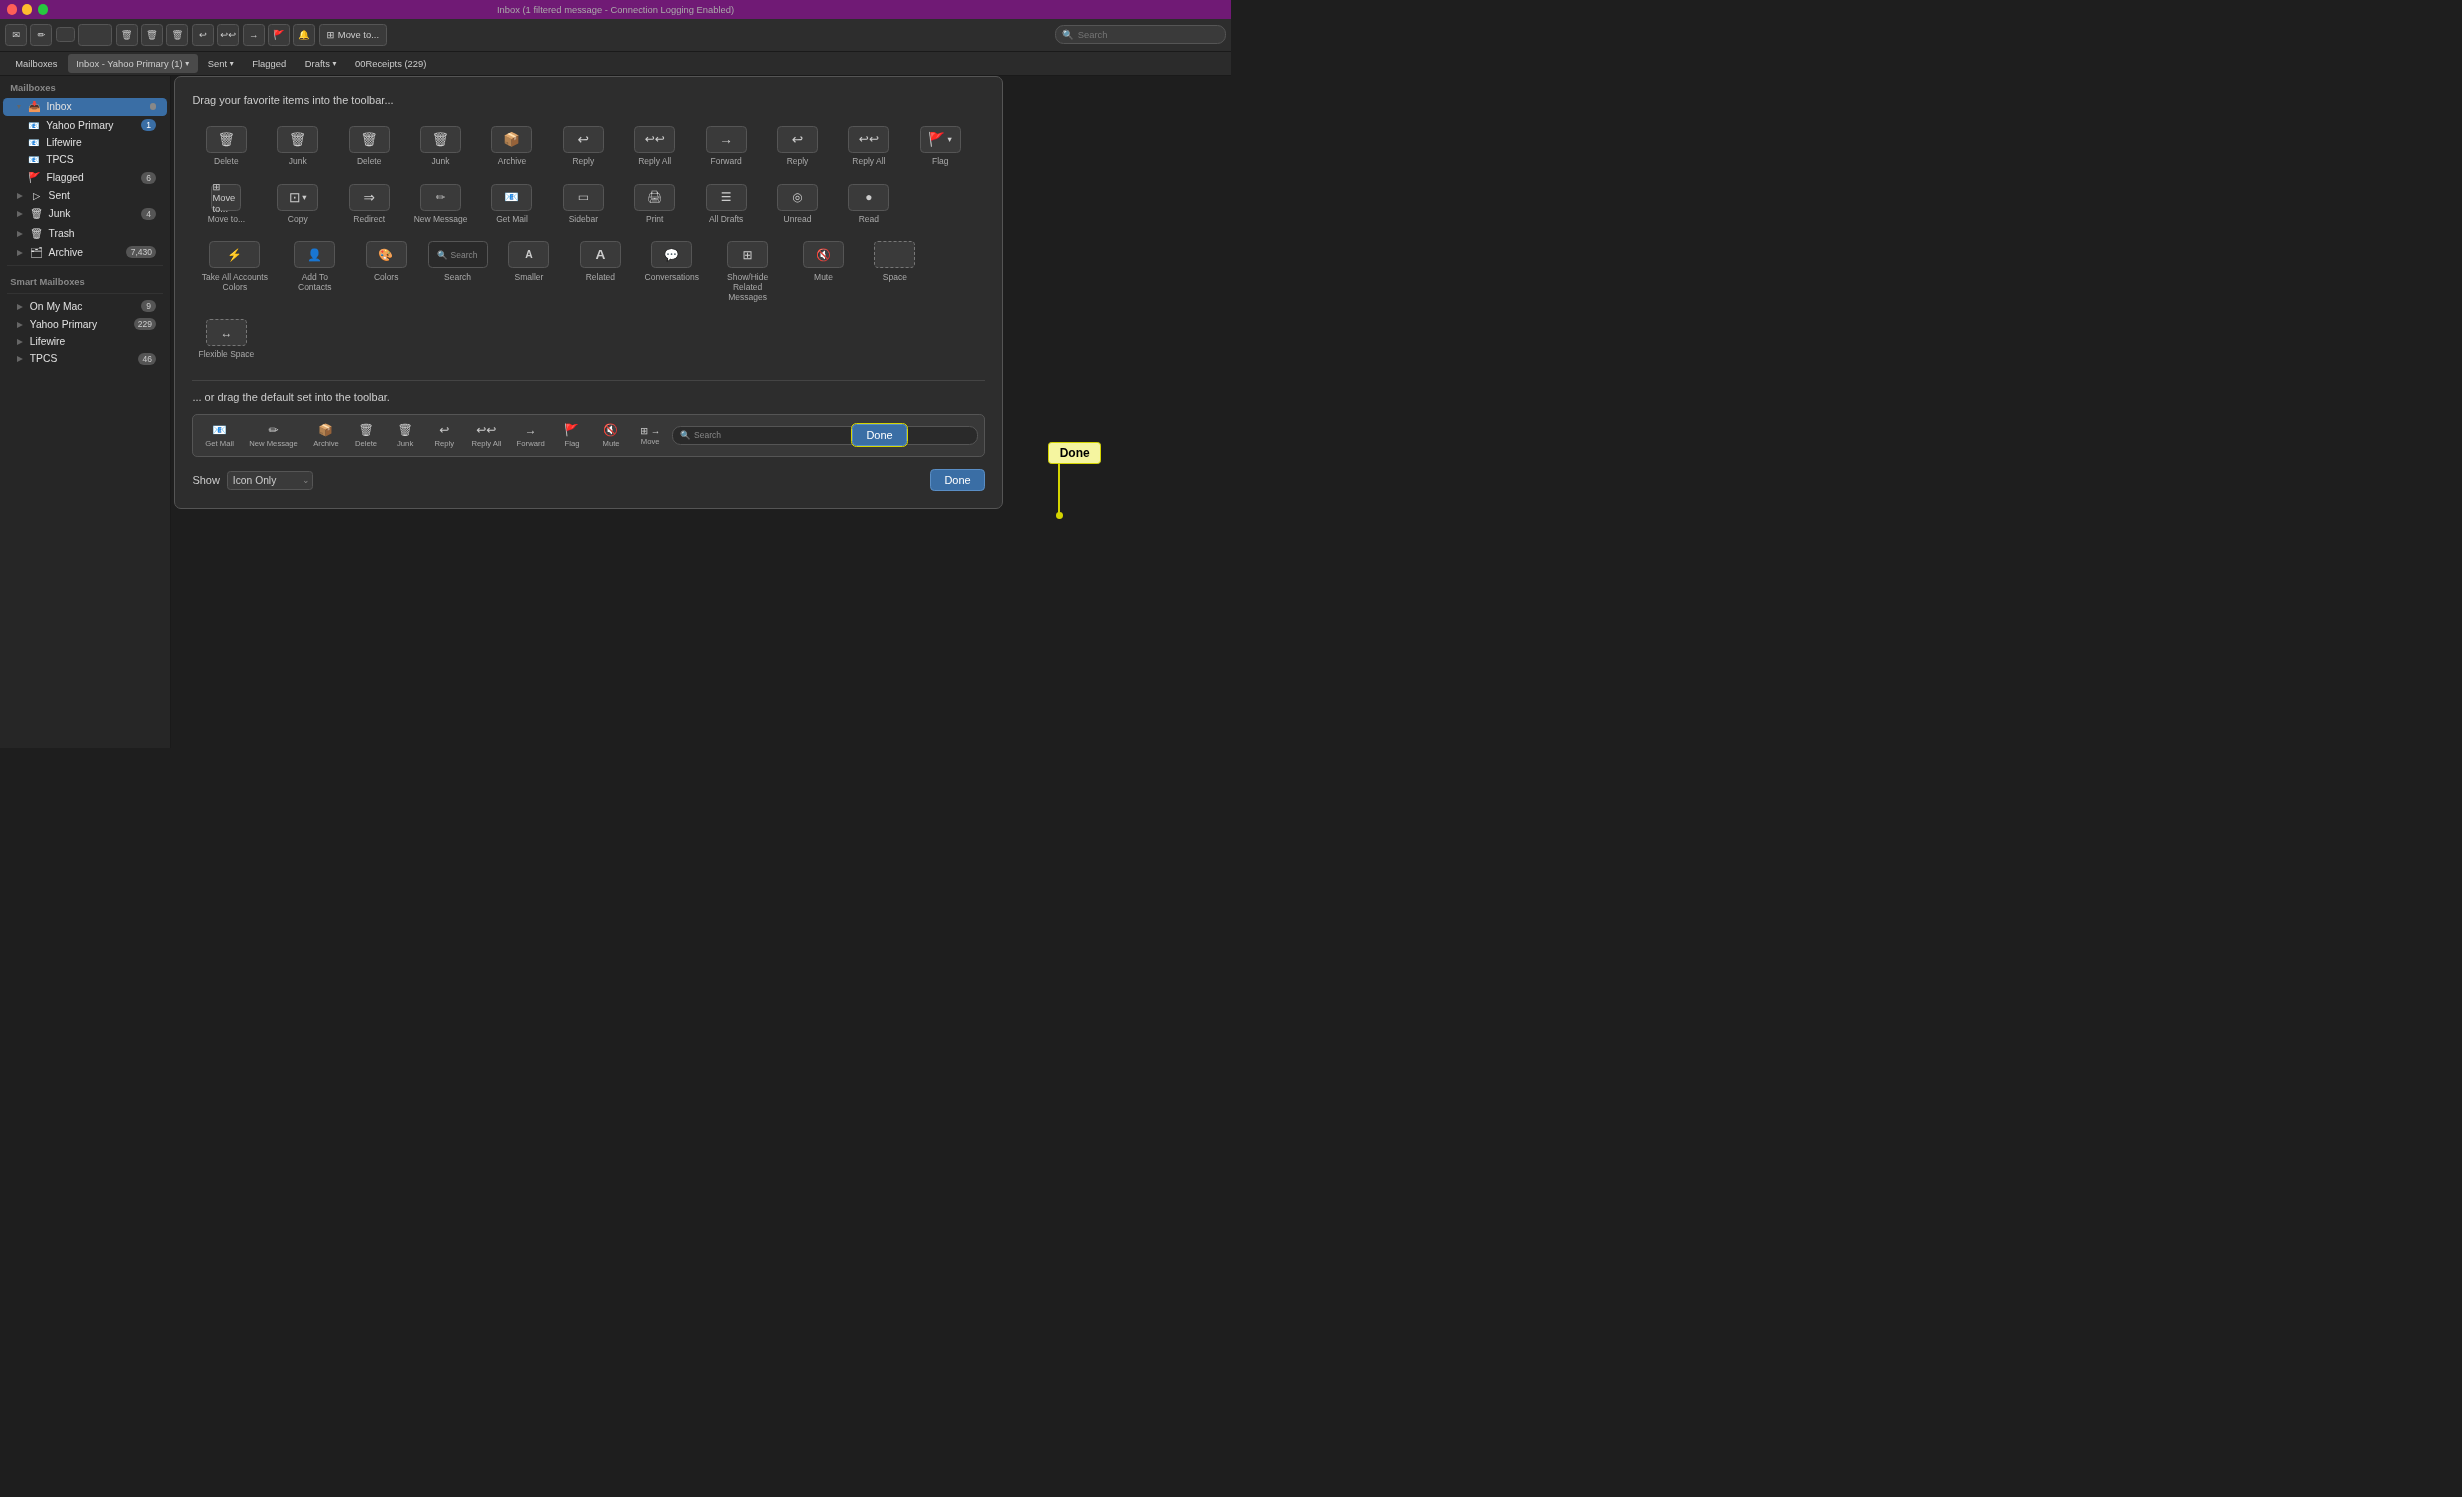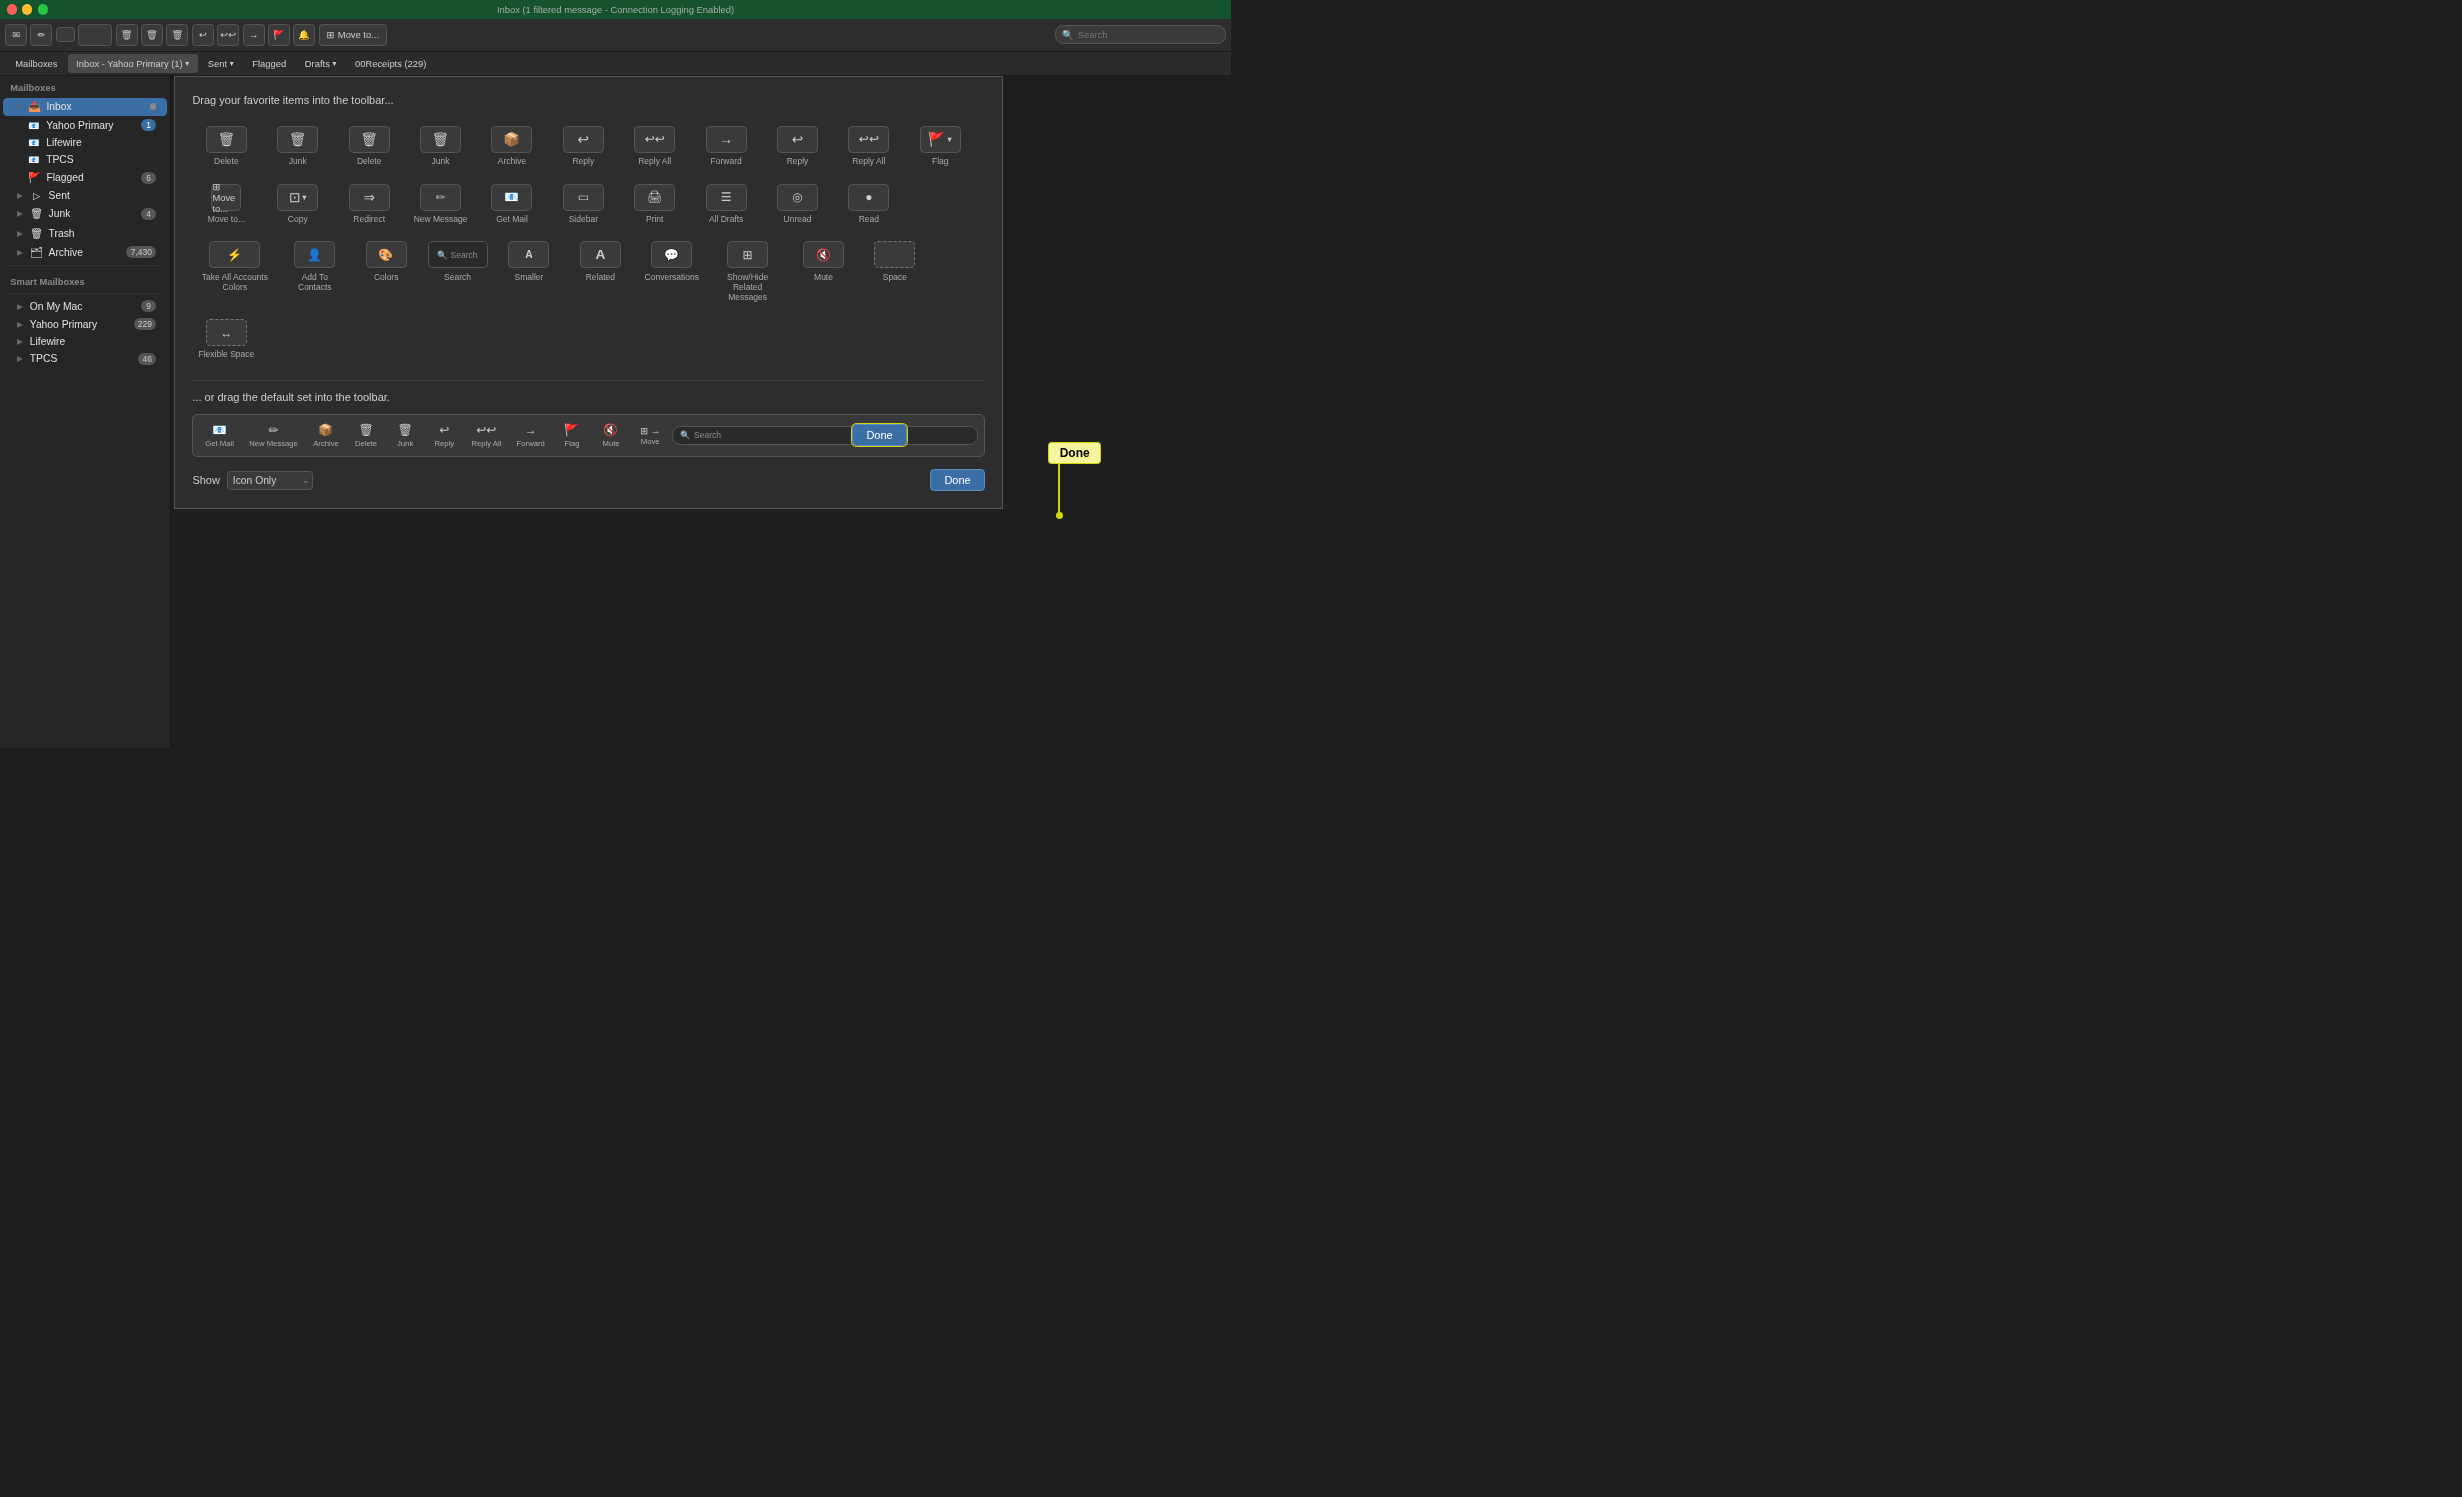--- a/index.html
+++ b/index.html
@@ -10,21 +10,21 @@
       color: #e0e0e0;
       width: 1231px;
       height: 748px;
       overflow: hidden;
       position: relative;
     }
 
     
     .title-bar {
       height: 19px;
-      background: #14532d;
+      background: #701a75;
       display: flex;
       align-items: center;
       padding: 0 6.8px;
       position: relative;
     }
     .traffic-lights {
       display: flex;
       gap: 5.1px;
       align-items: center;
     }
@@ -191,21 +191,21 @@
     }
 
     
     .toolbar-overlay {
       position: absolute;
       top: 0;
       left: 3.4px;
       width: 829px;
       background: #2d2d2d;
       border: 0.9px solid #555;
-      border-radius: 0;
+      border-radius: 7px;
       padding: 17px;
       z-index: 100;
     }
     .overlay-section-title {
       font-size: 11px;
       color: #ccc;
       margin-bottom: 13.7px;
     }
 
     

